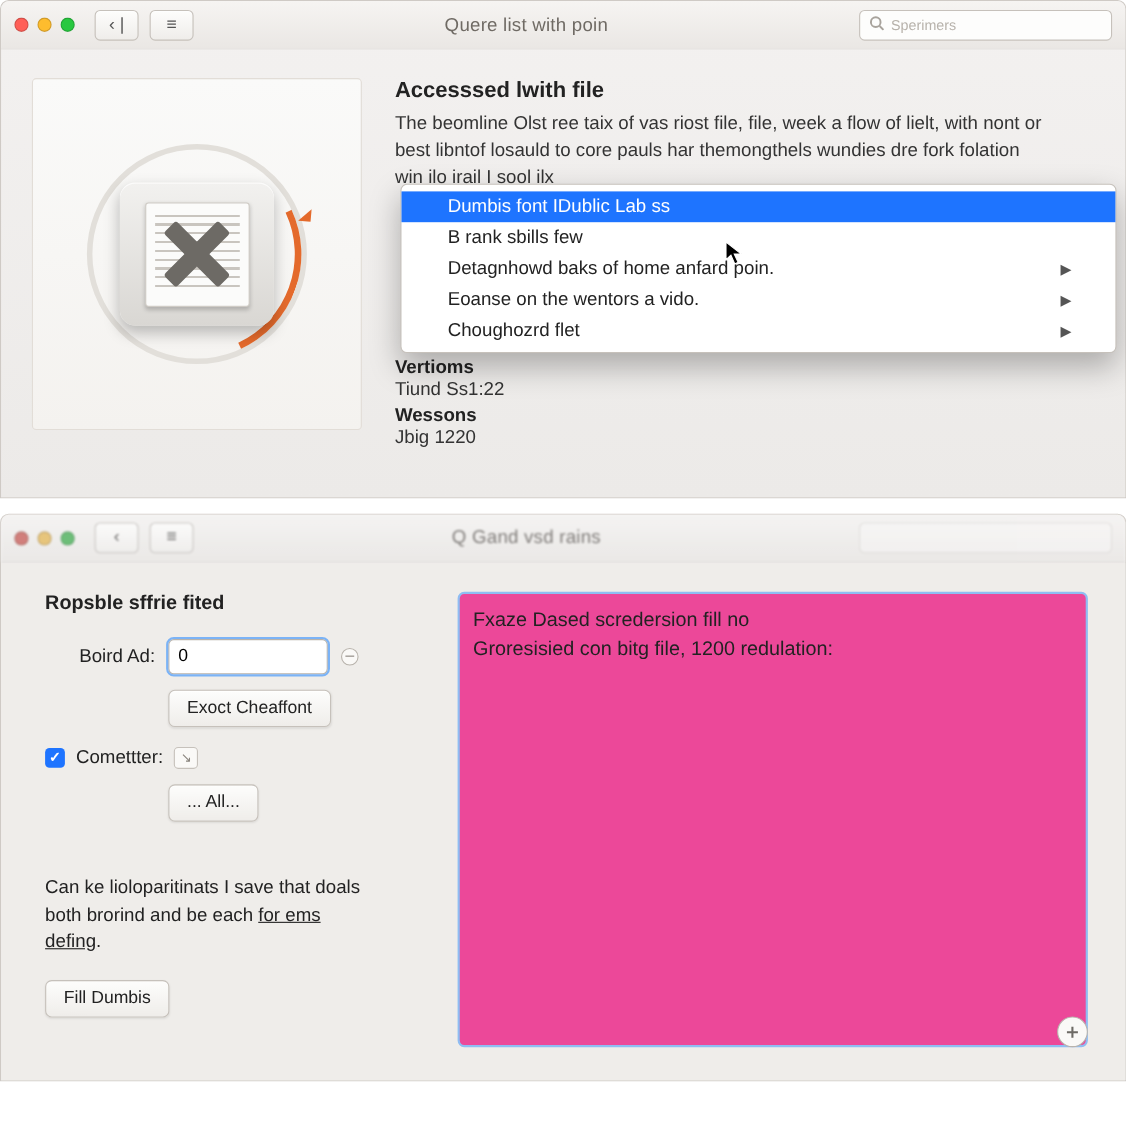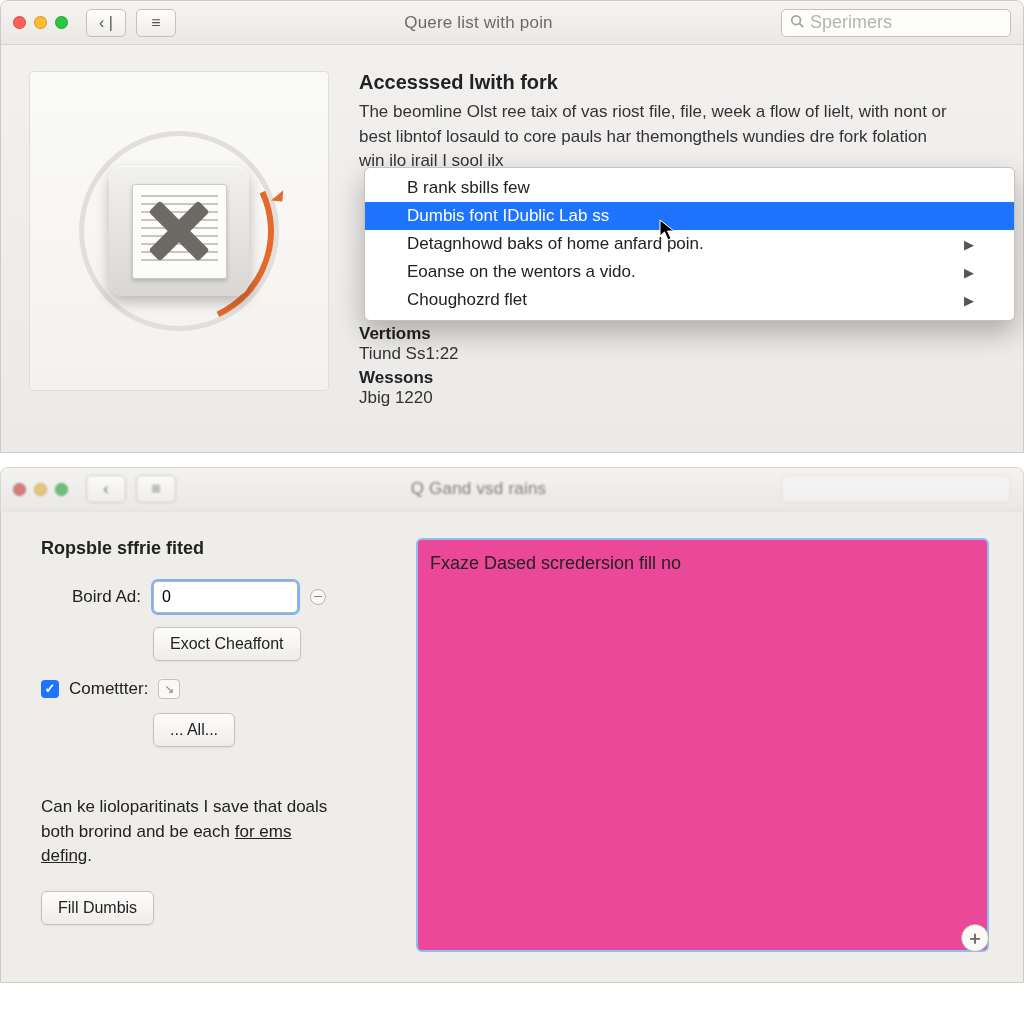--- a/index.html
+++ b/index.html
@@ -56,21 +56,21 @@
   }
   .search-box {
     width: 230px; height: 28px;
     border:1px solid #c6c1bb; border-radius:5px;
     background:#fdfdfc;
     display:flex; align-items:center; padding:0 8px;
     color:#a8a39c; gap:6px;
   }
   .search-box input {
     border:none; outline:none; background:transparent;
-    font-size:18px; color:#555; width:100%;
+    font-size:13px; color:#555; width:100%;
   }
   .search-box input::placeholder { color:#b7b2ab; }
 
   
   .win1-body {
     display:flex; gap:30px;
     padding: 26px 28px 40px 28px;
     min-height: 400px;
     position:relative;
   }
@@ -270,29 +270,29 @@
     <div class="thumb">
       <div class="ring"></div>
       <div class="swoosh"></div>
       <div class="doc">
         <div class="page"></div>
         <div class="xmark"></div>
       </div>
     </div>
 
     <div class="info-col">
-      <div class="info-title">Accesssed lwith fork</div>
+      <div class="info-title">Accesssed lwith file</div>
       <div class="info-desc">The beomline Olst ree taix of vas riost file, file, week a flow of lielt, with nont or best libntof losauld to core pauls har themongthels wundies dre fork folation win ilo irail   I sool ilx</div>
 
       <div class="ctx-menu">
+        <div class="ctx-item sel">
+          <span>Dumbis font IDublic Lab ss</span>
+        </div>
         <div class="ctx-item">
           <span>B rank sbills few</span>
-        </div>
-        <div class="ctx-item sel">
-          <span>Dumbis font IDublic Lab ss</span>
         </div>
         <div class="ctx-item">
           <span>Detagnhowd baks of home anfard poin.</span>
           <span class="chev">▶</span>
         </div>
         <div class="ctx-item">
           <span>Eoanse on the wentors a vido.</span>
           <span class="chev">▶</span>
         </div>
         <div class="ctx-item">
@@ -373,19 +373,20 @@
         <span>Can ke lioloparitinats I save that doals both brorind and be each </span><span class="ul">for ems defing</span><span>.</span>
       </div>
 
       <div style="margin-top:22px">
         <button class="mac-btn">Fill Dumbis</button>
       </div>
     </div>
 
     <div class="big-pane">
       <div>Fxaze Dased scredersion fill no</div>
+      <div>Groresisied con bitg file, 1200 redulation:</div>
       <div class="add-btn">
         <span>＋</span>
       </div>
     </div>
 
   </div>
 </div>
 
 </body></html>

